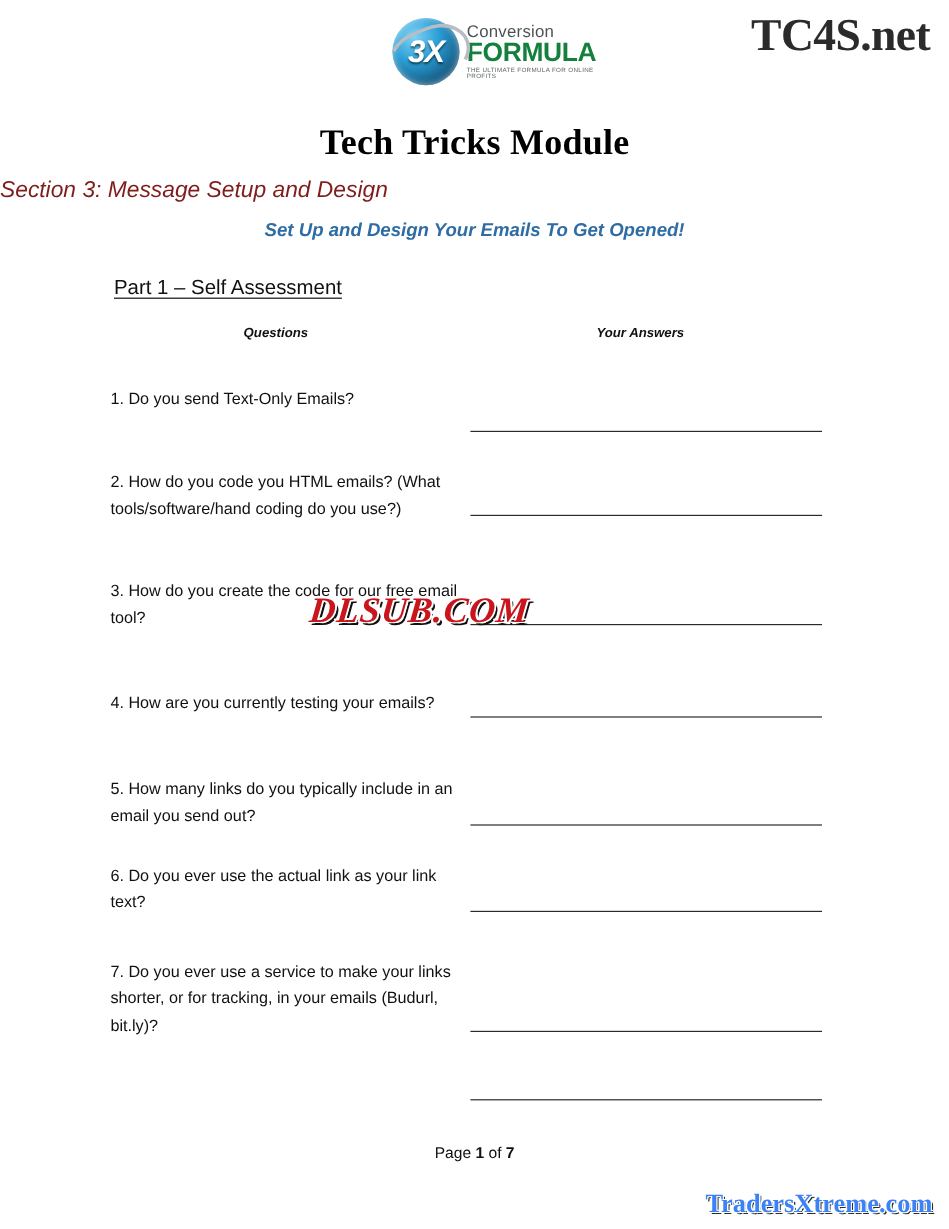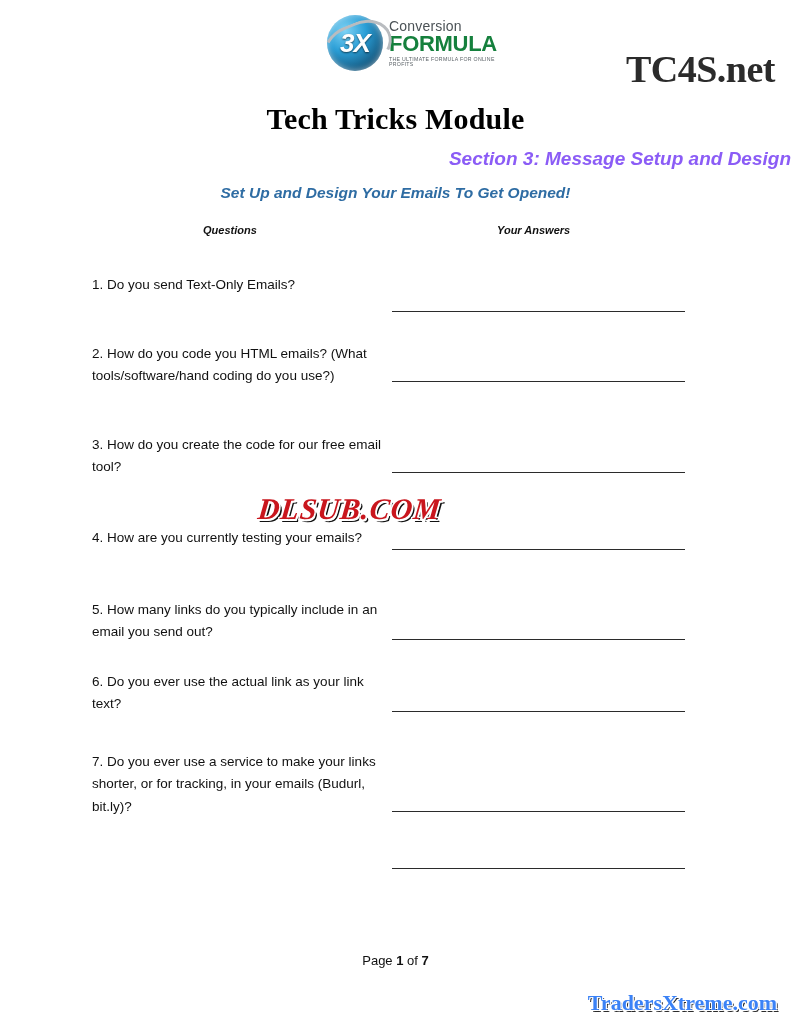--- a/index.html
+++ b/index.html
@@ -99,39 +99,38 @@
 
   .brand-tc4s {
     position: absolute;
     right: 16px;
     top: 8px;
     font-family: "Liberation Serif", serif;
     font-weight: bold;
     font-size: 38px;
     color: #2b2b2b;
     letter-spacing: -0.5px;
-    margin-top: 39px;
   }
 
   
   .doc-title {
     text-align: center;
     font-family: "Liberation Serif", serif;
     font-weight: bold;
     font-size: 30px;
     color: #000;
     margin-top: 16px;
     letter-spacing: 0.2px;
   }
   .doc-subtitle {
-    text-align: right;
-    font-weight: bold;
+    text-align: left;
+    font-weight: normal;
     font-style: italic;
     font-size: 19px;
-    color: #8b5cf6;
+    color: #7f1d1d;
     margin-top: 12px;
   }
   .doc-tagline {
     text-align: center;
     font-weight: bold;
     font-style: italic;
     font-size: 15.5px;
     color: #2e6ca3;
     margin-top: 14px;
   }
@@ -256,20 +255,23 @@
     </div>
 
     <div class="brand-tc4s">TC4S.net</div>
   </div>
 
   <div class="doc-title">Tech Tricks Module</div>
   <div class="doc-subtitle">Section 3: Message Setup and Design</div>
   <div class="doc-tagline">Set Up and Design Your Emails To Get Opened!</div>
 
   <div style="height:0;"></div>
+  <div>
+    <div class="part-title">Part 1 – Self Assessment</div>
+  </div>
 
   <div class="col-headers">
     <div class="col-head questions">Questions</div>
     <div class="col-head answers">Your Answers</div>
   </div>
 
   <div class="qa-area">
 
     <div class="qa-row" style="top:0px;">
       <div class="q-text">1. Do you send Text-Only Emails?</div>

